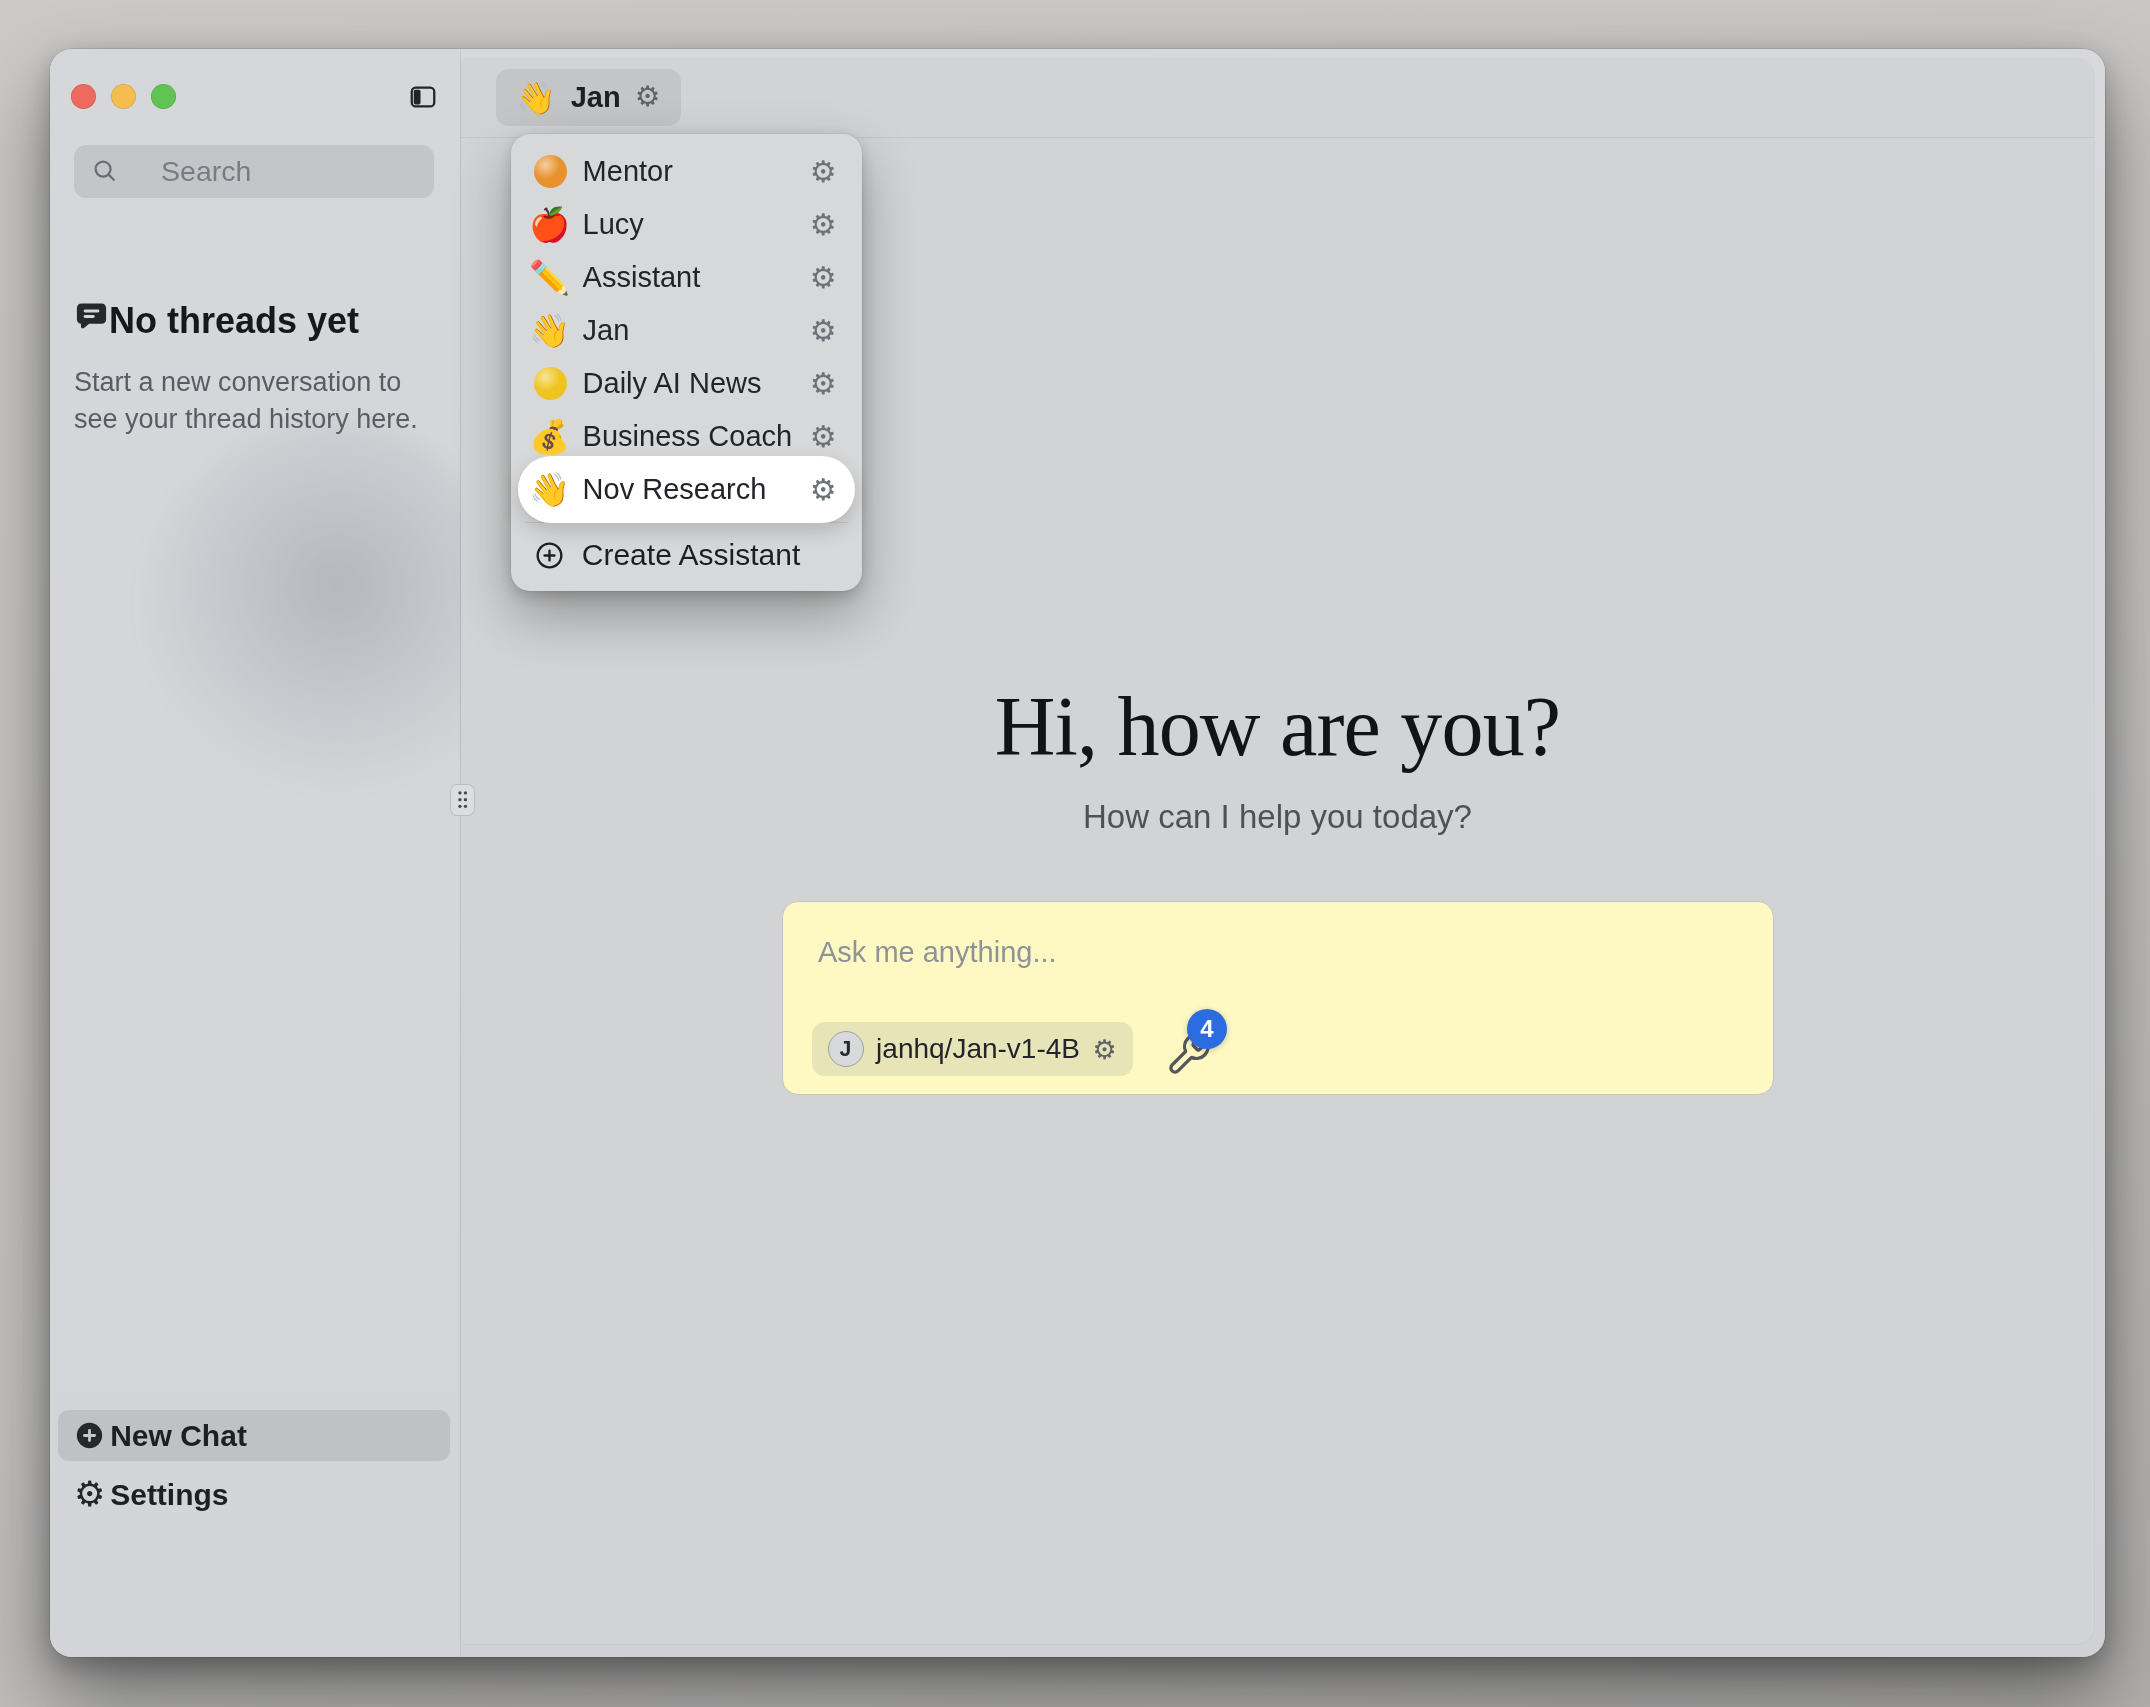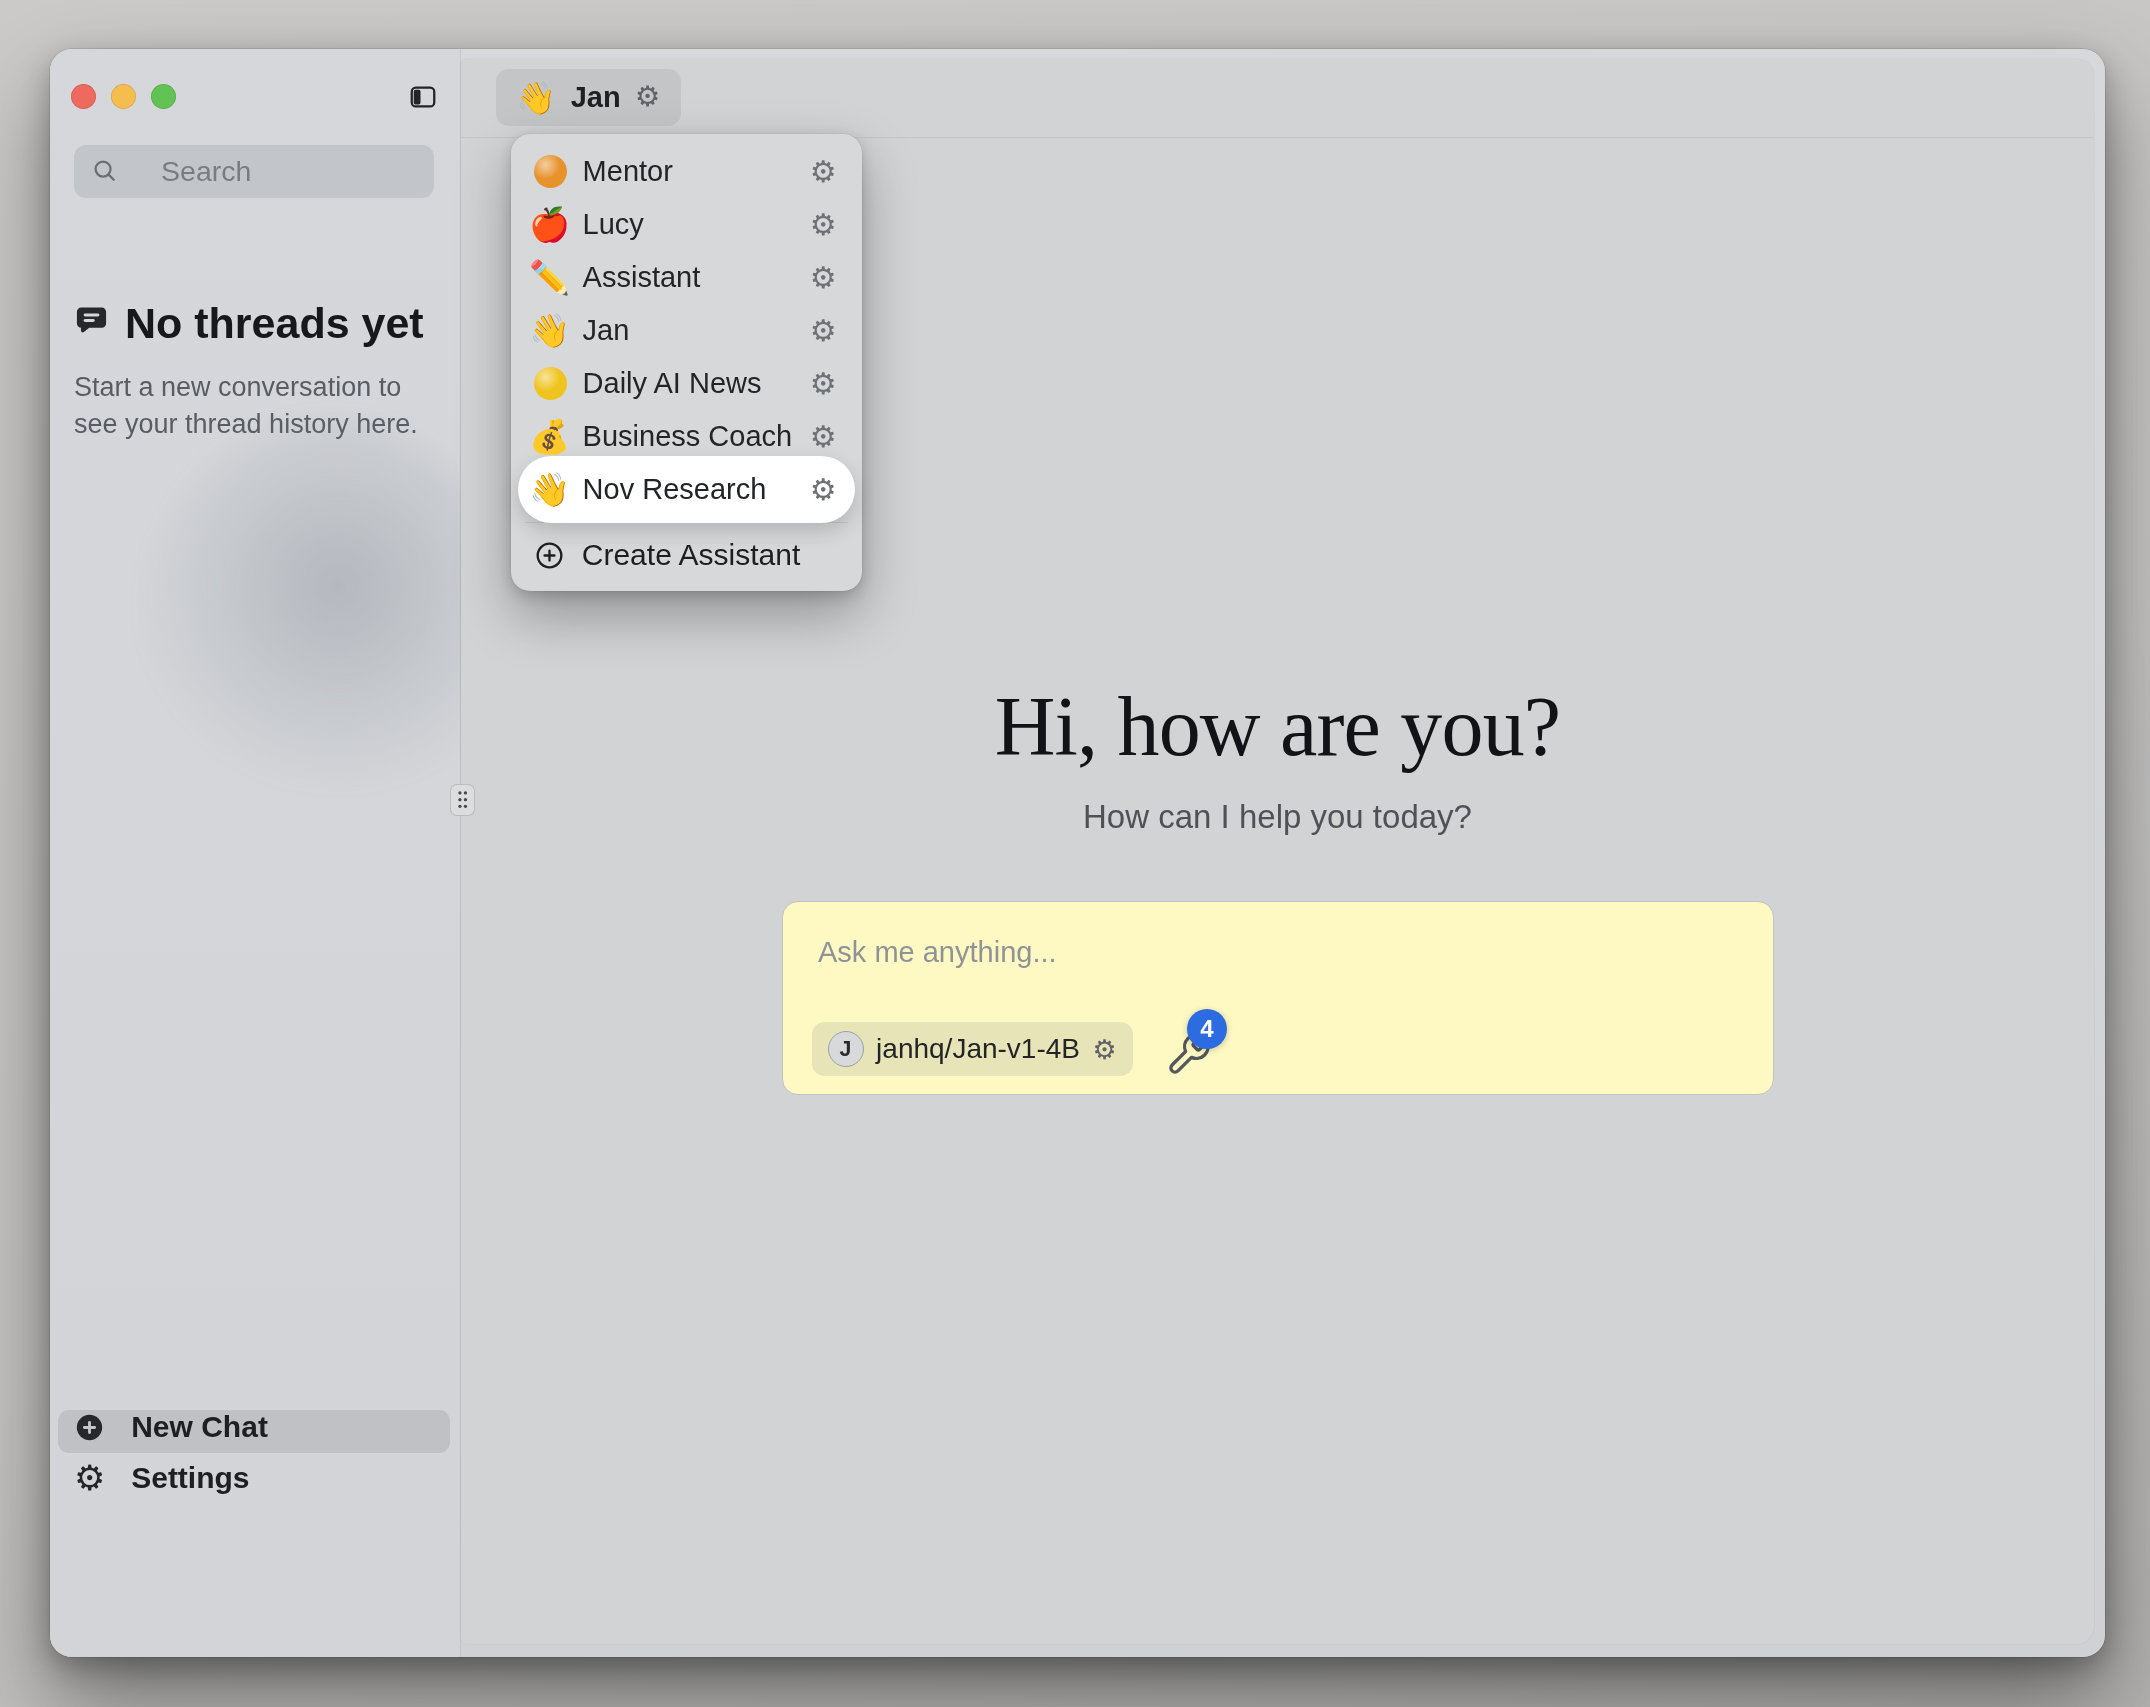--- a/index.html
+++ b/index.html
@@ -18,30 +18,30 @@
     background:linear-gradient(#d5d7da,#d2d4d7);border-radius:22px 0 0 22px;}
   .traffic{position:absolute;top:35px;left:21.3px;display:flex;gap:15px;}
   .tl-dot{width:25px;height:25px;border-radius:50%;box-shadow:inset 0 0 0 0.8px rgba(0,0,0,.12);}
   .toggle-btn{position:absolute;top:33px;left:357px;width:32px;height:32px;display:flex;align-items:center;justify-content:center;}
   .search-box{position:absolute;top:96px;left:24px;width:360px;height:53px;border-radius:12px;
     background:rgba(116,120,127,.18);display:flex;align-items:center;gap:12.6px;padding:0 16px;}
   .search-box input{flex:1;border:none;outline:none;background:transparent;font-size:28.5px;color:#2a2c30;
     font-family:inherit;min-width:0;margin-left:28px;}
   .search-box input::placeholder{color:#797c81;}
   .empty{position:absolute;top:250px;left:24px;width:356px;}
-  .empty-title{display:flex;align-items:center;gap:16px;font-size:43px;font-weight:700;color:#16181b;}
+  .empty-title{display:flex;align-items:center;font-size:36px;font-weight:700;color:#16181b;}
   .empty-desc{margin-top:20.6px;font-size:27px;line-height:37px;color:#595d63;}
   .blob{position:absolute;top:371px;left:95px;width:371px;height:395px;border-radius:50%;
     background:radial-gradient(circle at 52% 42%,rgba(128,134,146,.38),rgba(128,134,146,0) 68%);
     filter:blur(11px);}
   .drag-handle{position:absolute;left:400px;top:735px;width:24.5px;height:32px;border-radius:7.1px;
     background:#dcdddf;border:1.6px solid rgba(0,0,0,.15);display:flex;align-items:center;justify-content:center;z-index:5;}
   .side-nav{position:absolute;left:8px;top:1361px;width:392px;}
-  .nav-row{height:43px;margin-bottom:8px;border-radius:11px;display:flex;align-items:flex-start;
-    gap:24px;padding:0 14.2px;font-size:30px;font-weight:600;color:#1d1f22;}
+  .nav-row{height:51px;margin-bottom:8px;border-radius:11px;display:flex;align-items:center;
+    gap:3px;padding:0 14.2px;font-size:30px;font-weight:600;color:#1d1f22;}
   .nav-row.active{background:#bfc1c4;}
   .nav-icon{width:35px;height:35px;display:flex;align-items:center;justify-content:center;flex:none;}
   .gear-glyph{font-family:"DejaVu Sans",sans-serif;line-height:1;}
   .nav-gear{font-size:35px;color:#232528;}
 
   
   .main-panel{position:absolute;left:411px;top:9.5px;right:11px;bottom:12.6px;
     background:#d2d3d4;border-radius:6.3px 17.4px 17.4px 6.3px;box-shadow:0 0 0 0.8px rgba(0,0,0,.04);}
   .main-header{position:absolute;left:0;right:0;top:0;height:79px;display:flex;align-items:center;
     padding-left:35px;border-bottom:1.6px solid rgba(0,0,0,.06);}

